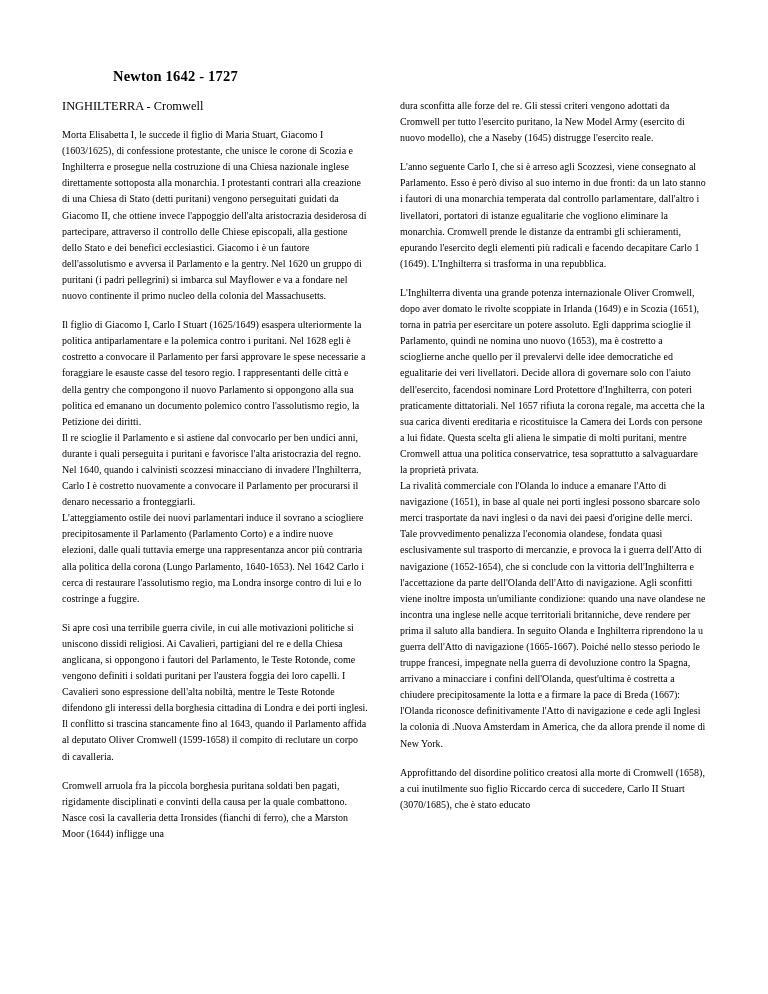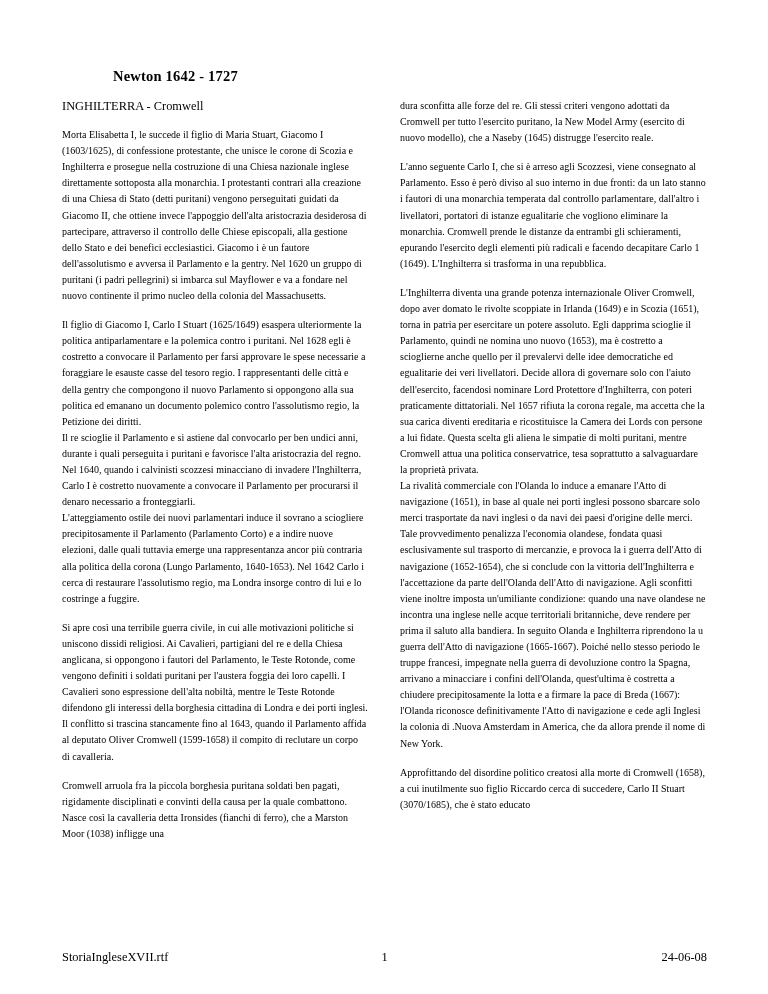--- a/index.html
+++ b/index.html
@@ -76,32 +76,27 @@
 
   <div class="columns">
 
     <div class="col">
       <p class="heading">INGHILTERRA - Cromwell</p>
       <p>Morta Elisabetta I, le succede il figlio di Maria Stuart, Giacomo I (1603/1625), di confessione protestante, che unisce le corone di Scozia e Inghilterra e prosegue nella costruzione di una Chiesa nazionale inglese direttamente sottoposta alla monarchia. I protestanti contrari alla creazione di una Chiesa di Stato (detti puritani) vengono perseguitati guidati da Giacomo II, che ottiene invece l'appoggio dell'alta aristocrazia desiderosa di partecipare, attraverso il controllo delle Chiese episcopali, alla gestione dello Stato e dei benefici ecclesiastici. Giacomo i è un fautore dell'assolutismo e avversa il Parlamento e la gentry. Nel 1620 un gruppo di puritani (i padri pellegrini) si imbarca sul Mayflower e va a fondare nel nuovo continente il primo nucleo della colonia del Massachusetts.</p>
       <p class="tight">Il figlio di Giacomo I, Carlo I Stuart (1625/1649) esaspera ulteriormente la politica antiparlamentare e la polemica contro i puritani. Nel 1628 egli è costretto a convocare il Parlamento per farsi approvare le spese necessarie a foraggiare le esauste casse del tesoro regio. I rappresentanti delle città e della gentry che compongono il nuovo Parlamento si oppongono alla sua politica ed emanano un documento polemico contro l'assolutismo regio, la Petizione dei diritti.</p>
       <p class="tight">Il re scioglie il Parlamento e si astiene dal convocarlo per ben undici anni, durante i quali perseguita i puritani e favorisce l'alta aristocrazia del regno. Nel 1640, quando i calvinisti scozzesi minacciano di invadere l'Inghilterra, Carlo I è costretto nuovamente a convocare il Parlamento per procurarsi il denaro necessario a fronteggiarli.</p>
       <p>L'atteggiamento ostile dei nuovi parlamentari induce il sovrano a sciogliere precipitosamente il Parlamento (Parlamento Corto) e a indire nuove elezioni, dalle quali tuttavia emerge una rappresentanza ancor più contraria alla politica della corona (Lungo Parlamento, 1640-1653). Nel 1642 Carlo i cerca di restaurare l'assolutismo regio, ma Londra insorge contro di lui e lo costringe a fuggire.</p>
       <p>Si apre così una terribile guerra civile, in cui alle motivazioni politiche si uniscono dissidi religiosi. Ai Cavalieri, partigiani del re e della Chiesa anglicana, si oppongono i fautori del Parlamento, le Teste Rotonde, come vengono definiti i soldati puritani per l'austera foggia dei loro capelli. I Cavalieri sono espressione dell'alta nobiltà, mentre le Teste Rotonde difendono gli interessi della borghesia cittadina di Londra e dei porti inglesi. Il conflitto si trascina stancamente fino al 1643, quando il Parlamento affida al deputato Oliver Cromwell (1599-1658) il compito di reclutare un corpo di cavalleria.</p>
-      <p>Cromwell arruola fra la piccola borghesia puritana soldati ben pagati, rigidamente disciplinati e convinti della causa per la quale combattono. Nasce così la cavalleria detta Ironsides (fianchi di ferro), che a Marston Moor (1038) infligge una</p>
+      <p>Cromwell arruola fra la piccola borghesia puritana soldati ben pagati, rigidamente disciplinati e convinti della causa per la quale combattono. Nasce così la cavalleria detta Ironsides (fianchi di ferro), che a Marston Moor (1644) infligge una</p>
     </div>
 
     <div class="col">
       <p>dura sconfitta alle forze del re. Gli stessi criteri vengono adottati da Cromwell per tutto l'esercito puritano, la New Model Army (esercito di nuovo modello), che a Naseby (1645) distrugge l'esercito reale.</p>
       <p>L'anno seguente Carlo I, che si è arreso agli Scozzesi, viene consegnato al Parlamento. Esso è però diviso al suo interno in due fronti: da un lato stanno i fautori di una monarchia temperata dal controllo parlamentare, dall'altro i livellatori, portatori di istanze egualitarie che vogliono eliminare la monarchia. Cromwell prende le distanze da entrambi gli schieramenti, epurando l'esercito degli elementi più radicali e facendo decapitare Carlo 1 (1649). L'Inghilterra si trasforma in una repubblica.</p>
       <p class="tight">L'Inghilterra diventa una grande potenza internazionale Oliver Cromwell, dopo aver domato le rivolte scoppiate in Irlanda (1649) e in Scozia (1651), torna in patria per esercitare un potere assoluto. Egli dapprima scioglie il Parlamento, quindi ne nomina uno nuovo (1653), ma è costretto a scioglierne anche quello per il prevalervi delle idee democratiche ed egualitarie dei veri livellatori. Decide allora di governare solo con l'aiuto dell'esercito, facendosi nominare Lord Protettore d'Inghilterra, con poteri praticamente dittatoriali. Nel 1657 rifiuta la corona regale, ma accetta che la sua carica diventi ereditaria e ricostituisce la Camera dei Lords con persone a lui fidate. Questa scelta gli aliena le simpatie di molti puritani, mentre Cromwell attua una politica conservatrice, tesa soprattutto a salvaguardare la proprietà privata.</p>
       <p>La rivalità commerciale con l'Olanda lo induce a emanare l'Atto di navigazione (1651), in base al quale nei porti inglesi possono sbarcare solo merci trasportate da navi inglesi o da navi dei paesi d'origine delle merci. Tale provvedimento penalizza l'economia olandese, fondata quasi esclusivamente sul trasporto di mercanzie, e provoca la i guerra dell'Atto di navigazione (1652-1654), che si conclude con la vittoria dell'Inghilterra e l'accettazione da parte dell'Olanda dell'Atto di navigazione. Agli sconfitti viene inoltre imposta un'umiliante condizione: quando una nave olandese ne incontra una inglese nelle acque territoriali britanniche, deve rendere per prima il saluto alla bandiera. In seguito Olanda e Inghilterra riprendono la u guerra dell'Atto di navigazione (1665-1667). Poiché nello stesso periodo le truppe francesi, impegnate nella guerra di devoluzione contro la Spagna, arrivano a minacciare i confini dell'Olanda, quest'ultima è costretta a chiudere precipitosamente la lotta e a firmare la pace di Breda (1667): l'Olanda riconosce definitivamente l'Atto di navigazione e cede agli Inglesi la colonia di .Nuova Amsterdam in America, che da allora prende il nome di New York.</p>
       <p>Approfittando del disordine politico creatosi alla morte di Cromwell (1658), a cui inutilmente suo figlio Riccardo cerca di succedere, Carlo II Stuart (3070/1685), che è stato educato</p>
     </div>
 
   </div>
 
-  <div class="footer">
-    <div class="f-left">StoriaIngleseXVII.rtf</div>
-    <div class="f-center">1</div>
-    <div class="f-right">24-06-08</div>
-  </div>
 
 </div>
 
 </body></html>

